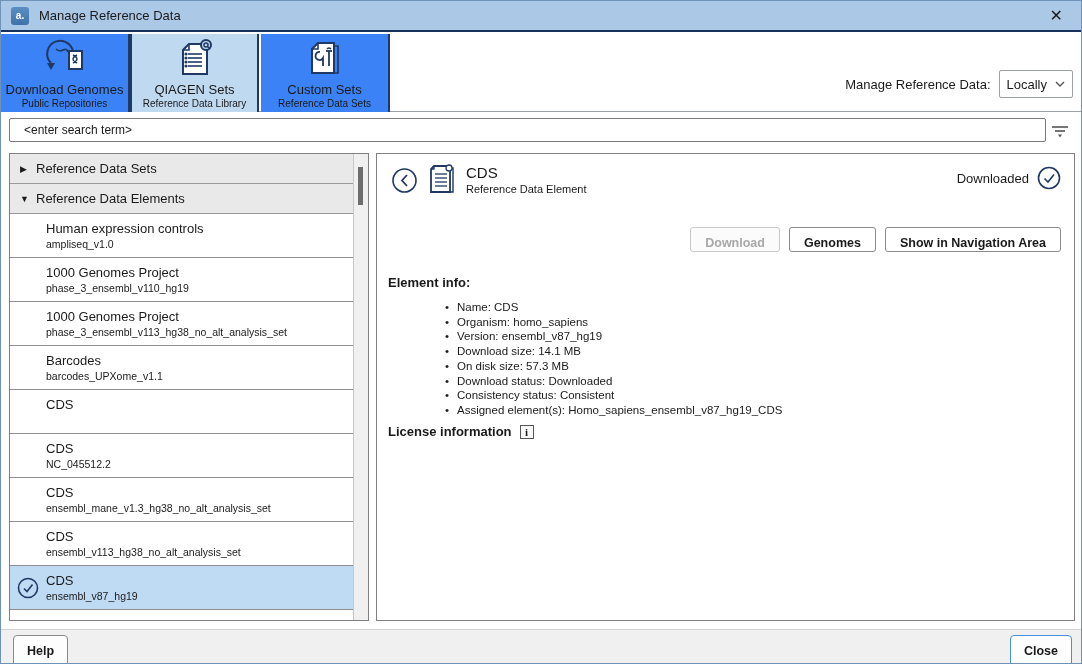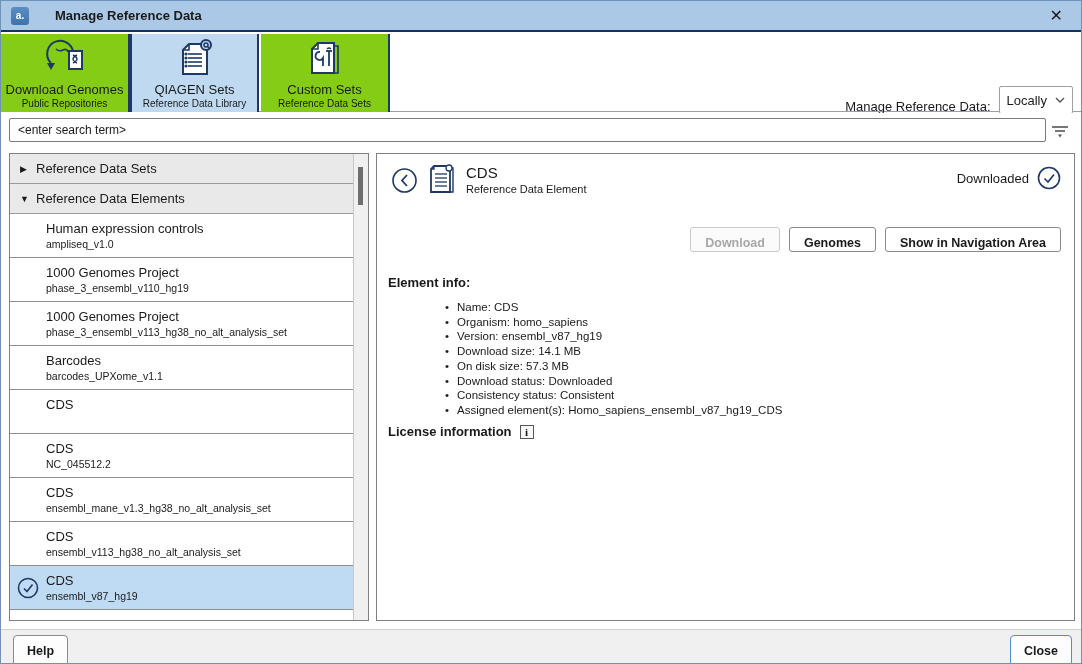--- a/index.html
+++ b/index.html
@@ -12,50 +12,50 @@
   .titlebar{
     position:absolute;left:0;top:0;width:100%;height:31px;
     background:#abc9e7;display:flex;align-items:center;
     border-bottom:2px solid #16325c;
   }
   .titlebar .app-icon{
     width:18px;height:18px;margin-left:10px;border-radius:3px;
     background:linear-gradient(#5b8fc4,#3f72a8);color:#fff;font-size:10px;
     display:flex;align-items:center;justify-content:center;font-weight:bold;
   }
-  .titlebar .title-text{margin-left:26px;font-size:13px;font-weight:bold;}
+  .titlebar .title-text{margin-left:10px;font-size:13px;}
   .titlebar .close-x{
     position:absolute;right:14px;top:5px;font-size:16px;line-height:20px;
     color:#1a1a1a;cursor:default;padding:0 4px;
   }
   
   .tabbar{position:absolute;left:0;top:33px;width:100%;height:78px;background:#fff;border-bottom:1px solid #9aa0a6;}
   .tab{
-    position:absolute;top:0;height:78px;width:129px;background:#84cc16;
+    position:absolute;top:0;height:78px;width:129px;background:#3b82f6;
     border-right:2px solid #1f3864;display:flex;flex-direction:column;
     align-items:center;justify-content:flex-start;padding-top:3px;
   }
   .tab.selected{background:#bed9f0;border-left:2px solid #1f3864;margin-left:-2px;}
   .tab .tab-icon{height:44px;display:flex;align-items:center;justify-content:center;}
   .tab .tab-label{font-size:13px;margin-top:1px;}
   .tab .tab-sublabel{font-size:10px;margin-top:1px;}
   
-  .manage-row{position:absolute;right:8px;top:52px;display:flex;align-items:flex-end;}
+  .manage-row{position:absolute;right:8px;top:36px;display:flex;align-items:center;}
   .manage-label{font-size:13px;margin-right:8px;}
   .location-select{
     min-width:58px;height:28px;border:1px solid #9aa0a6;border-radius:2px;background:#fff;
     display:flex;align-items:center;justify-content:space-between;padding:0 7px;font-size:13px;
   }
   .location-select svg{margin-left:8px;}
   .freespace{position:absolute;right:8px;top:82px;font-size:13px;}
   
   .search-row{position:absolute;left:0;top:112px;width:100%;height:36px;background:#fff;}
   .search-input{
     position:absolute;left:8px;top:5px;width:1037px;height:24px;
-    border:1px solid #7a7a7a;border-radius:2px;font-size:12px;padding:0 8px;color:#1a1a1a;
+    border:1px solid #7a7a7a;border-radius:2px;font-size:12px;padding:0 14px;color:#1a1a1a;
   }
   .search-input::placeholder{color:#1a1a1a;opacity:1;}
   .filter-btn{position:absolute;right:10px;top:9px;width:22px;height:18px;display:flex;align-items:center;justify-content:center;}
   
   .left-panel{
     position:absolute;left:8px;top:152px;width:360px;height:468px;
     border:1px solid #808080;background:#fff;overflow:hidden;
   }
   .left-scroll-track{
     position:absolute;right:0;top:0;width:15px;height:100%;background:#f0f0f0;border-left:1px solid #c8c8c8;

